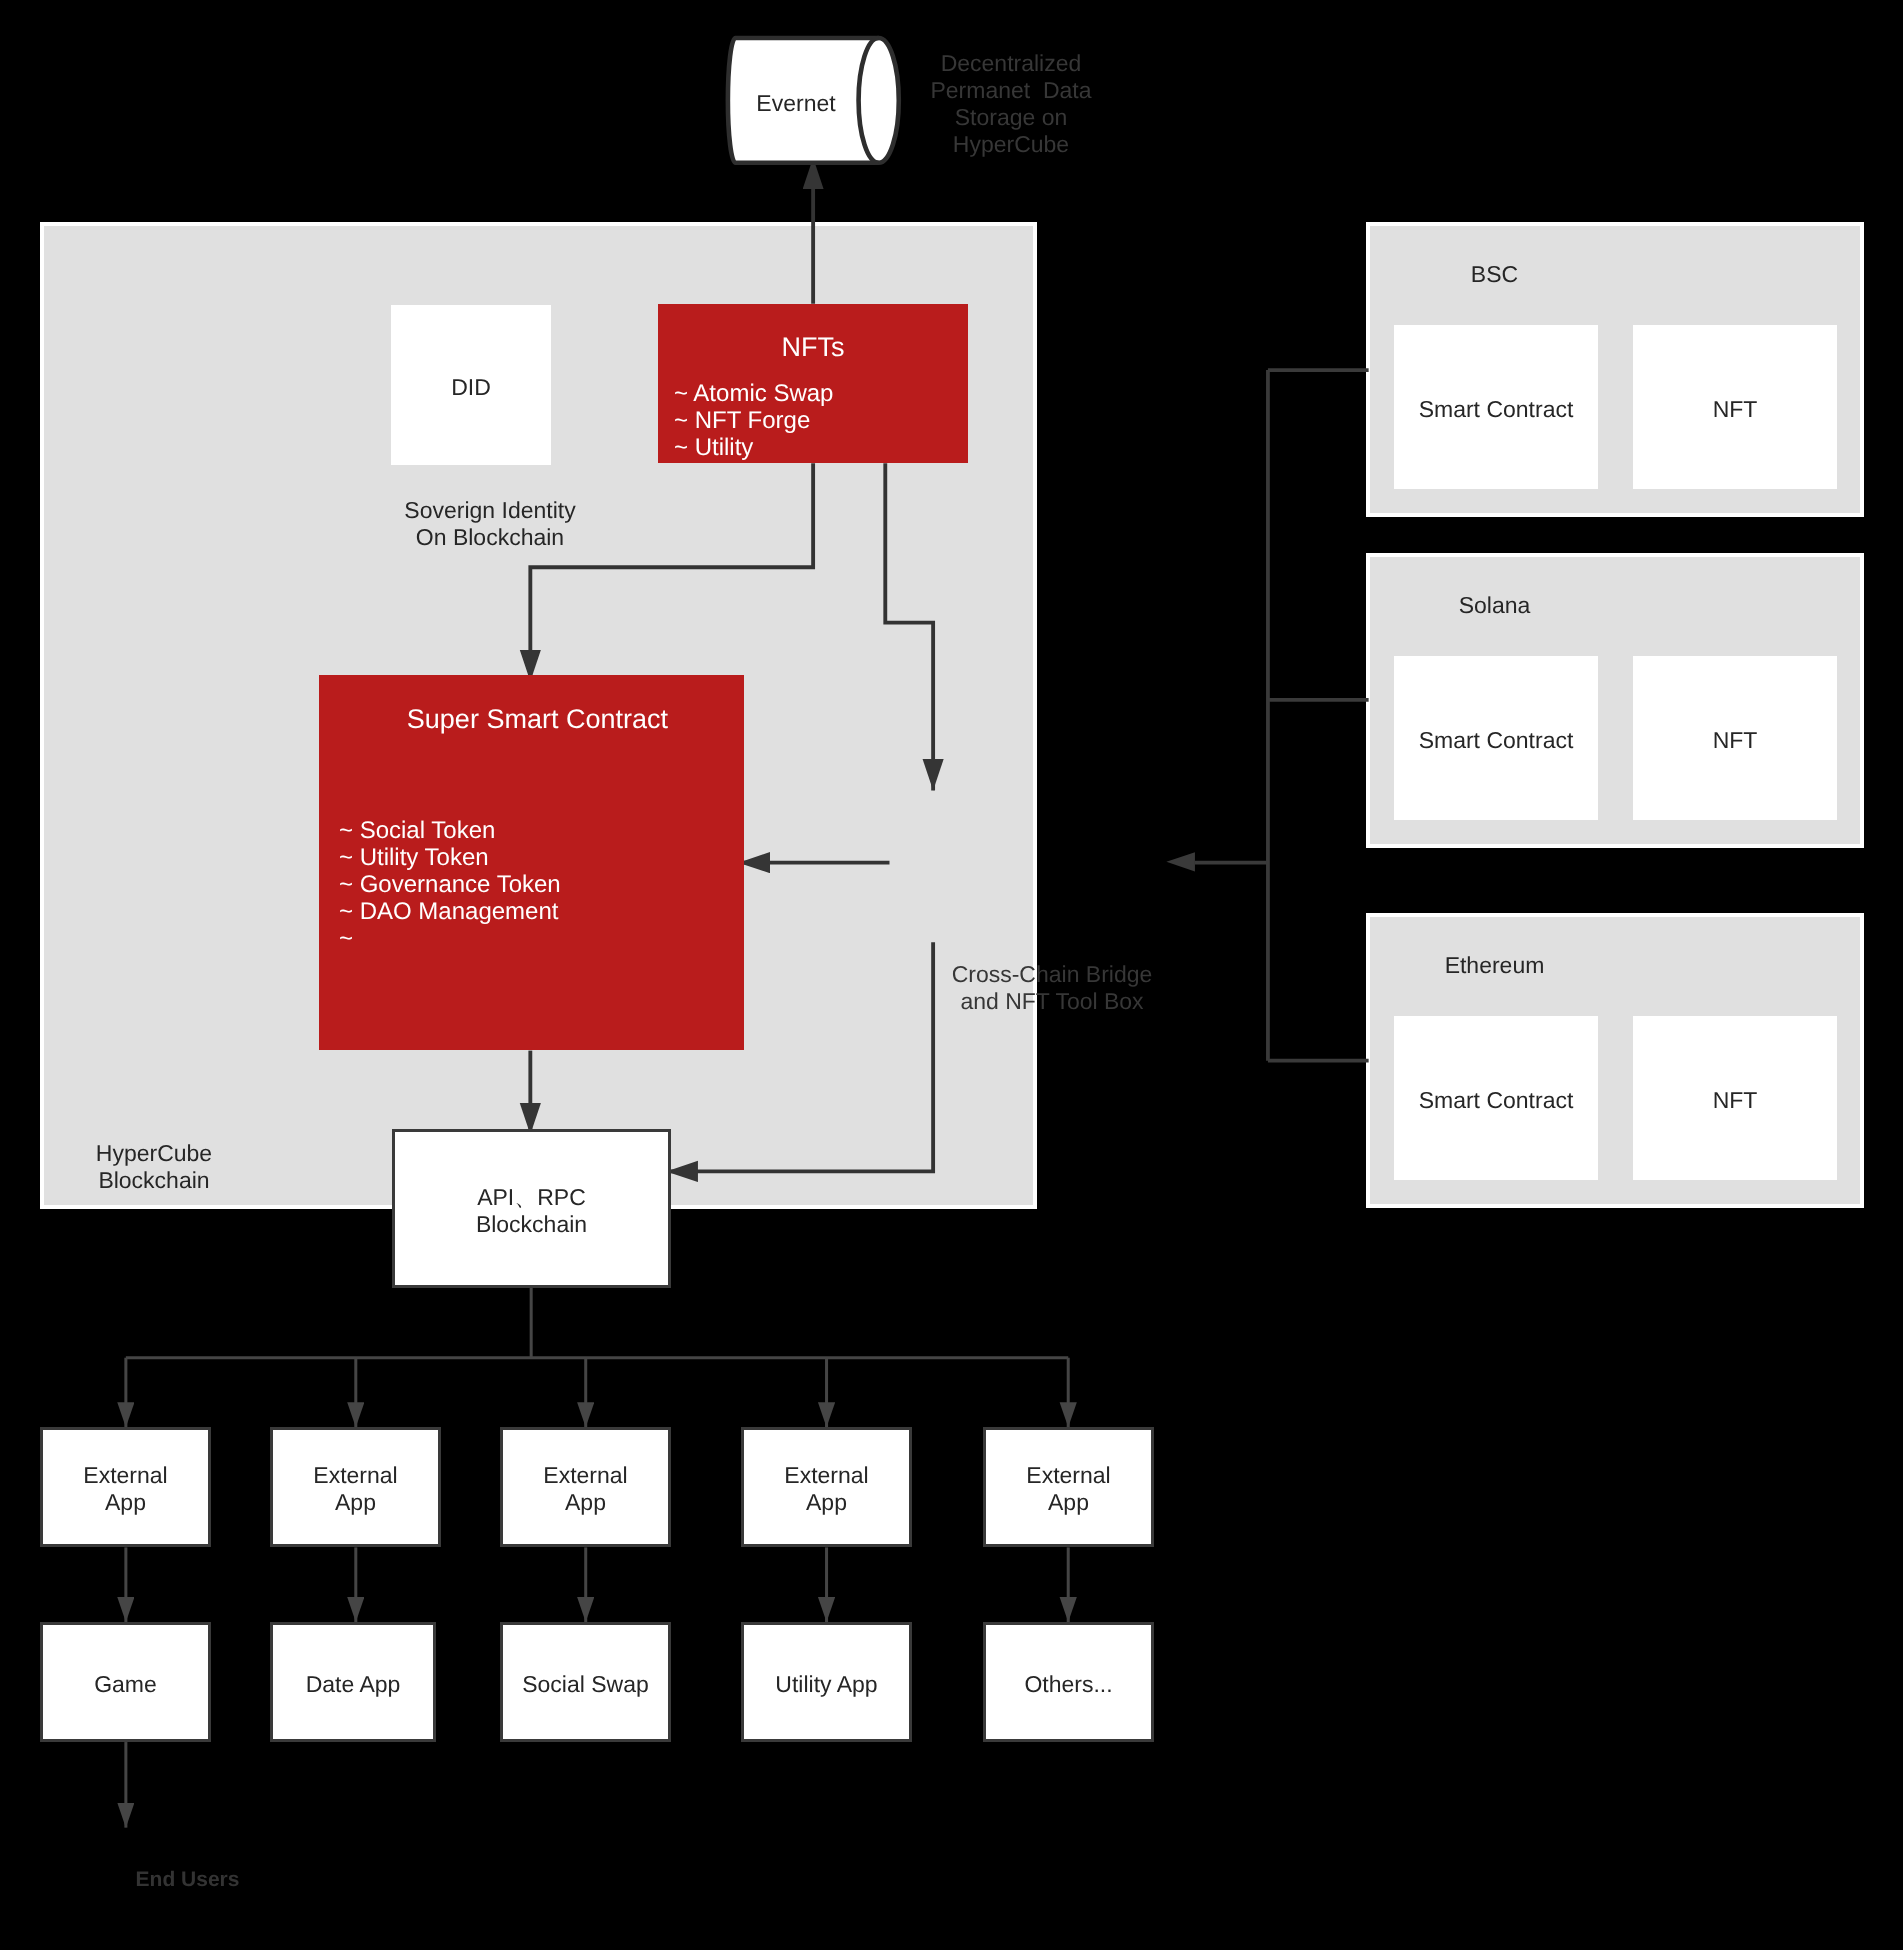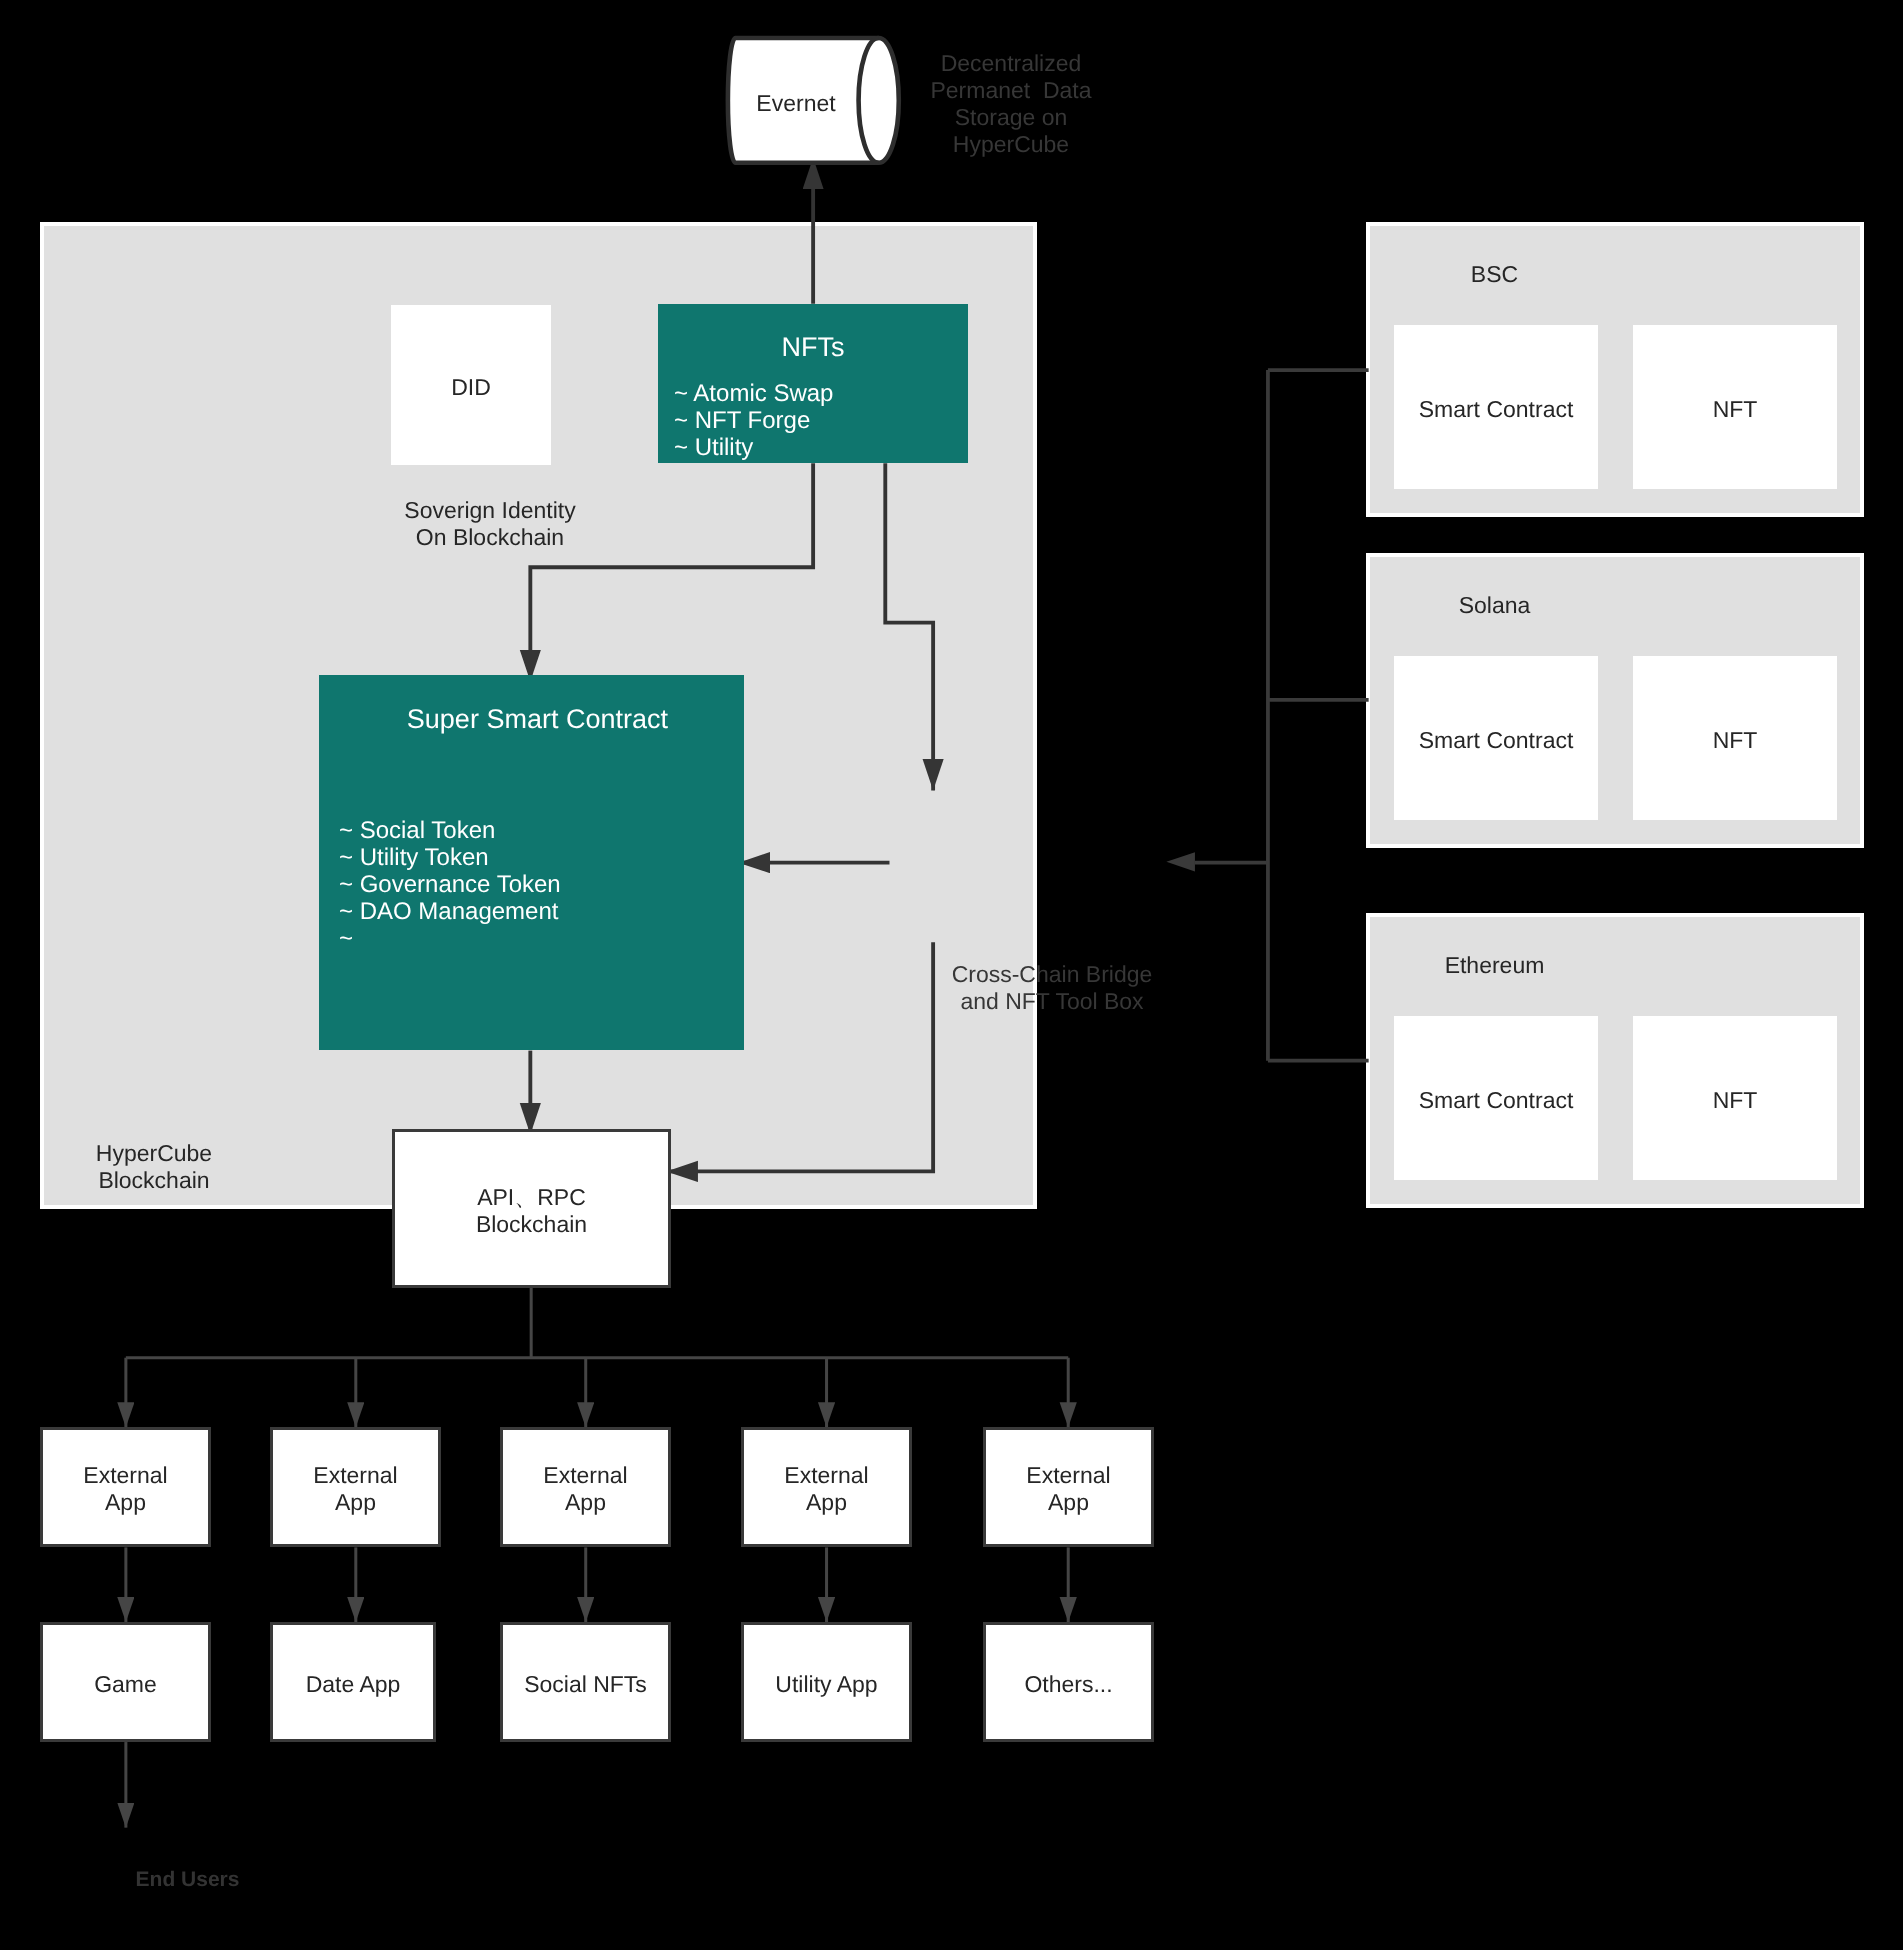--- a/index.html
+++ b/index.html
@@ -4,21 +4,21 @@
 <title>HyperCube Blockchain Architecture</title>
 <style>
   html,body{margin:0;padding:0;background:#000;}
   #stage{-webkit-font-smoothing:antialiased;-moz-osx-font-smoothing:grayscale;text-rendering:geometricPrecision;position:relative;width:1904px;height:1951px;background:#000;overflow:hidden;
          font-family:"Liberation Sans","DejaVu Sans",sans-serif;font-weight:400;will-change:transform;}
   .panel{position:absolute;background:#e0e0e0;border:4.2px solid #ffffff;box-sizing:border-box;z-index:1;}
   .wbox{position:absolute;background:#ffffff;box-sizing:border-box;color:#262626;z-index:3;
         display:flex;align-items:center;justify-content:center;text-align:center;line-height:27px;
         white-space:pre;padding-top:4.2px;}
   .wbox.bordered{border:3.4px solid #3a3a3a;}
-  .dbox{position:absolute;background:#0f766e;box-sizing:border-box;color:#ffffff;z-index:3;}
+  .dbox{position:absolute;background:#b91c1c;box-sizing:border-box;color:#ffffff;z-index:3;}
   .olbl{position:absolute;color:#373737;text-align:center;line-height:27px;white-space:pre;z-index:4;}
   .ilbl{position:absolute;color:#262626;text-align:center;line-height:27px;white-space:pre;z-index:4;}
   .dtitle{position:absolute;width:100%;text-align:center;color:#fff;font-size:27px;}
   .dlist{position:absolute;color:#fff;font-size:24px;line-height:27px;white-space:pre;}
   svg#edges{position:absolute;left:0;top:0;width:1904px;height:1951px;z-index:2;}
 </style>
 </head>
 <body>
 
 <div id="stage">
@@ -128,20 +128,20 @@
       <div class="wbox bordered" style="left: 500px; top: 1427px; width: 171px; height: 120px; font-size: 23px;">External
 App</div>
       <div class="wbox bordered" style="left: 741px; top: 1427px; width: 171px; height: 120px; font-size: 23px;">External
 App</div>
       <div class="wbox bordered" style="left: 983px; top: 1427px; width: 171px; height: 120px; font-size: 23px;">External
 App</div>
     </div>
   <div id="cat-apps">
       <div class="wbox bordered" style="left: 40px; top: 1622px; width: 171px; height: 120px; font-size: 23px;">Game</div>
       <div class="wbox bordered" style="left: 270px; top: 1622px; width: 166px; height: 120px; font-size: 23px;">Date App</div>
-      <div class="wbox bordered" style="left: 500px; top: 1622px; width: 171px; height: 120px; font-size: 23px;">Social NFTs</div>
+      <div class="wbox bordered" style="left: 500px; top: 1622px; width: 171px; height: 120px; font-size: 23px;">Social Swap</div>
       <div class="wbox bordered" style="left: 741px; top: 1622px; width: 171px; height: 120px; font-size: 23px;">Utility App</div>
       <div class="wbox bordered" style="left: 983px; top: 1622px; width: 171px; height: 120px; font-size: 23px;">Others...</div>
     </div>
 
   <div class="olbl" style="left:70px;top:1866px;width:235px;font-size:21px;font-weight:bold;color:#333;">End Users</div>
 </div>
 
 
 </body></html>

